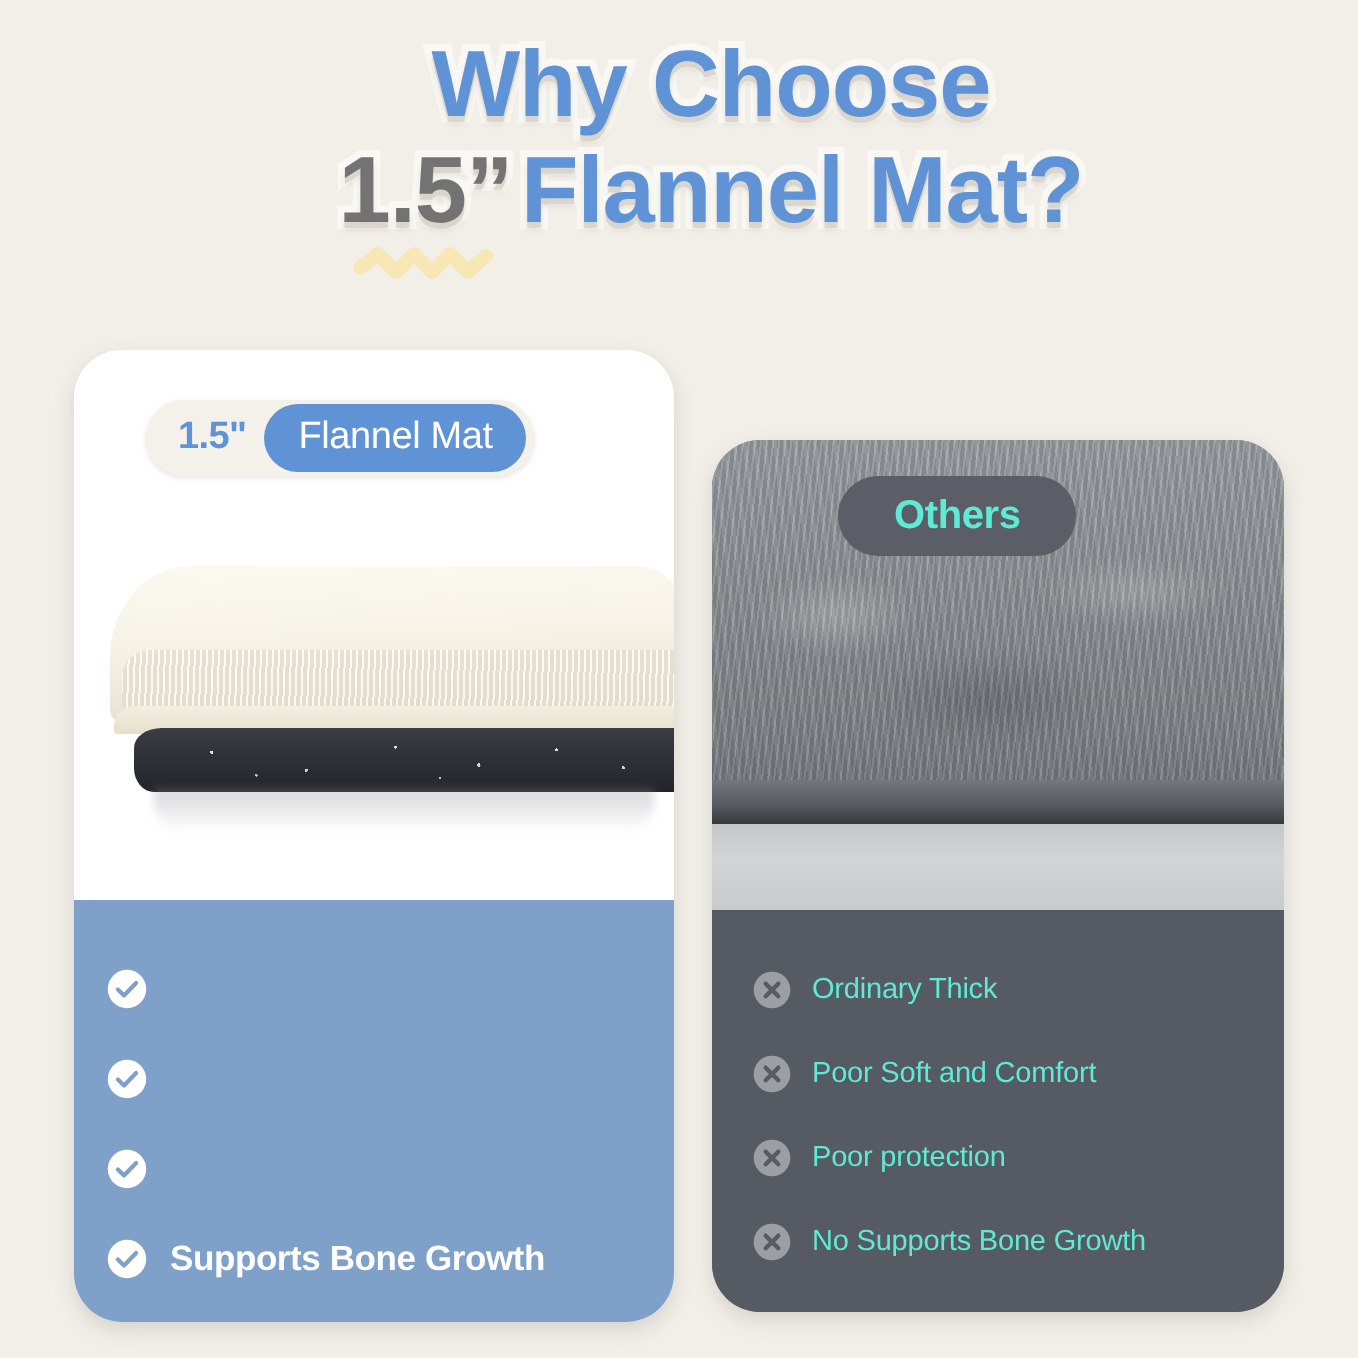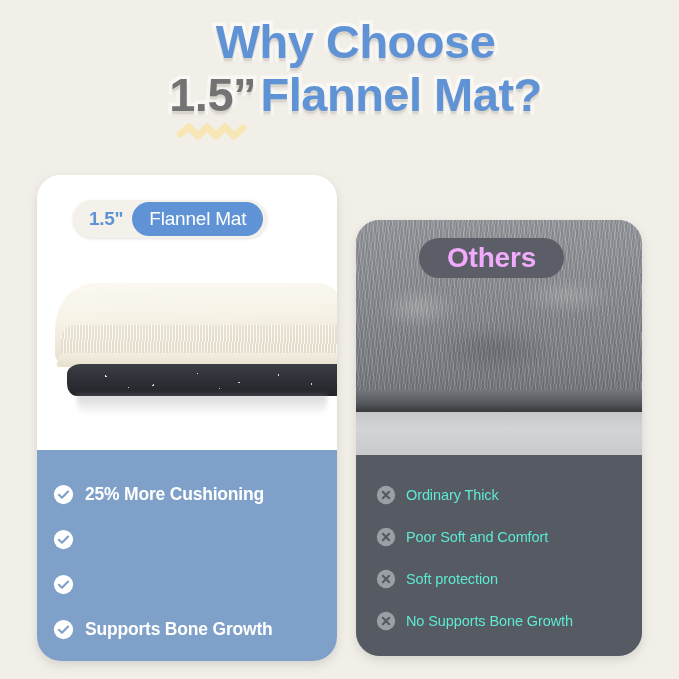--- a/index.html
+++ b/index.html
@@ -280,22 +280,22 @@
   .badge-right {
     position: absolute;
     left: 63px;
     top: 18px;
     height: 40px;
     padding: 0 28px;
     background: #5b5e66;
     border-radius: 20px;
     display: flex;
     align-items: center;
-    color: #f0abfc;
-    font-size: 28px;
+    color: #5eead4;
+    font-size: 20px;
     font-weight: 700;
     letter-spacing: -0.2px;
   }
 
   
   .panel-right {
     position: absolute;
     left: 0;
     top: 235px;
     width: 286px;
@@ -357,21 +357,20 @@
       <span class="badge-left-pill">Flannel Mat</span>
     </div>
 
     <div class="panel-left">
 
       <div class="frow">
         <svg class="fcheck" viewBox="0 0 24 24">
           <circle cx="12" cy="12" r="11" fill="#ffffff"></circle>
           <path d="M6.8 12.3 L10.3 15.7 L17.2 8.6" fill="none" stroke="#7fa0c8" stroke-width="2.4" stroke-linecap="round" stroke-linejoin="round"></path>
         </svg>
-        <span class="ftext">25% More Cushioning</span>
       </div>
 
       <div class="frow">
         <svg class="fcheck" viewBox="0 0 24 24">
           <circle cx="12" cy="12" r="11" fill="#ffffff"></circle>
           <path d="M6.8 12.3 L10.3 15.7 L17.2 8.6" fill="none" stroke="#7fa0c8" stroke-width="2.4" stroke-linecap="round" stroke-linejoin="round"></path>
         </svg>
       </div>
 
       <div class="frow">
@@ -419,21 +418,21 @@
           <path d="M8.2 8.2 L15.8 15.8 M15.8 8.2 L8.2 15.8" fill="none" stroke="#565a63" stroke-width="2.6" stroke-linecap="round"></path>
         </svg>
         <span class="xtext">Poor Soft and Comfort</span>
       </div>
 
       <div class="xrow">
         <svg class="xicon" viewBox="0 0 24 24">
           <circle cx="12" cy="12" r="11" fill="#9b9ea3"></circle>
           <path d="M8.2 8.2 L15.8 15.8 M15.8 8.2 L8.2 15.8" fill="none" stroke="#565a63" stroke-width="2.6" stroke-linecap="round"></path>
         </svg>
-        <span class="xtext">Soft protection</span>
+        <span class="xtext">Poor protection</span>
       </div>
 
       <div class="xrow">
         <svg class="xicon" viewBox="0 0 24 24">
           <circle cx="12" cy="12" r="11" fill="#9b9ea3"></circle>
           <path d="M8.2 8.2 L15.8 15.8 M15.8 8.2 L8.2 15.8" fill="none" stroke="#565a63" stroke-width="2.6" stroke-linecap="round"></path>
         </svg>
         <span class="xtext">No Supports Bone Growth</span>
       </div>
 

